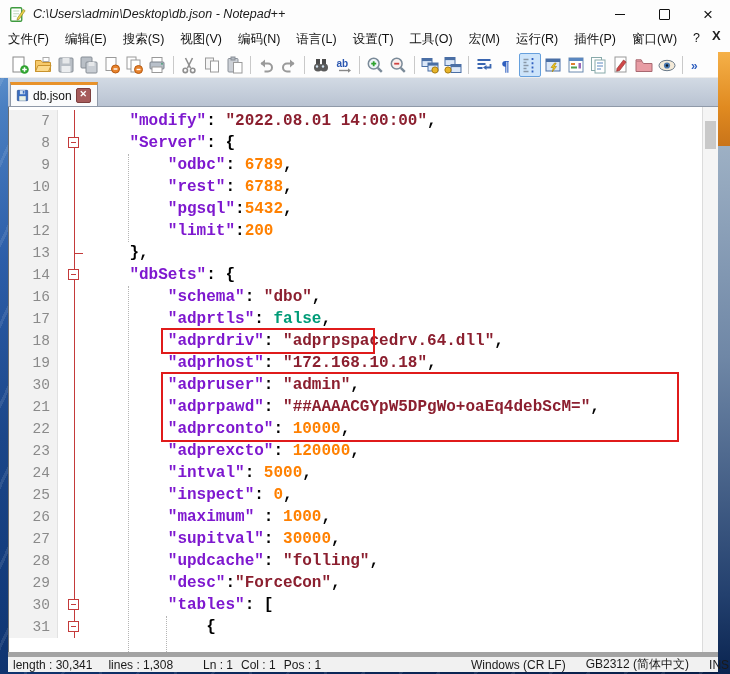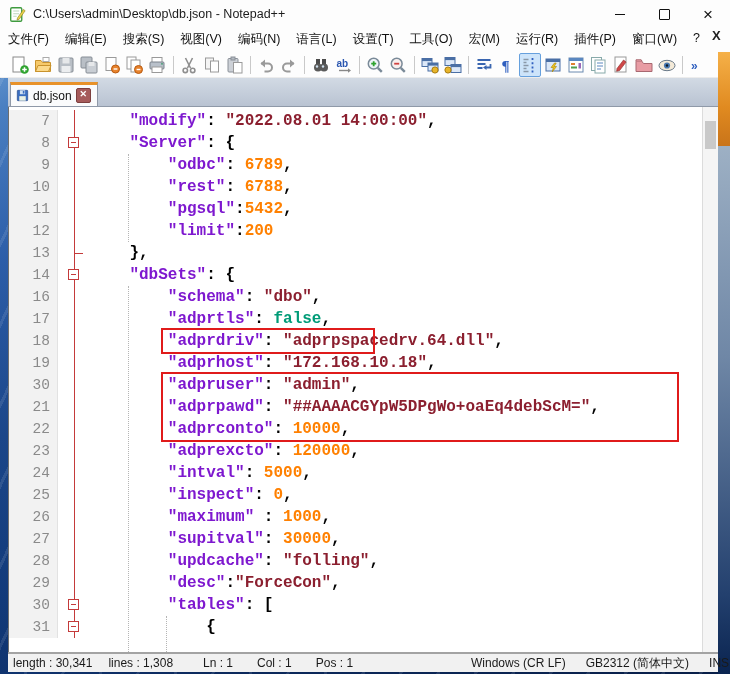--- a/index.html
+++ b/index.html
@@ -14,21 +14,21 @@
   .wp-right-orange{position:absolute;right:0;top:50px;width:12px;height:96px;
     background:linear-gradient(#f6b24a,#e08a20 60%,#c9741a);}
   .wp-right-gray{position:absolute;right:0;top:146px;width:12px;bottom:0;
     background:linear-gradient(#9db0c4,#6f87a6 40%,#23406e 85%,#0a2450);}
 
   
   .window{position:absolute;left:0;top:0;width:730px;height:668px;}
 
   .titlebar{height:28px;width:730px;background:#fdfdfd;display:flex;align-items:center;}
   .npp-icon{width:17px;height:17px;margin:0 7px 0 9px;}
-  .title-text{font-size:12.5px;color:#1b1b1b;}
+  .title-text{font-size:12.5px;color:#1b1b1b;font-style:italic;}
   .win-buttons{margin-left:auto;display:flex;height:100%;}
   .win-btn{width:44px;display:flex;align-items:center;justify-content:center;color:#111;}
   .min-glyph{width:10px;height:1px;background:#111;}
   .max-glyph{width:9px;height:9px;border:1px solid #111;border-radius:1px;}
   .close-glyph{font-size:17px;line-height:17px;}
 
   .menubar{height:24px;width:730px;background:#fdfdfd;display:flex;align-items:flex-start;font-size:12.5px;color:#111;}
   .menu-item{padding:3px 8px;white-space:nowrap;}
   .menubar-close{margin-left:auto;margin-right:16px;font-size:13px;font-weight:bold;color:#222;padding:0 4px;}
 
@@ -70,25 +70,25 @@
   .tok-kw{color:#009b77;}
   .tok-op{color:#000;}
 
   .guide{position:absolute;width:0;border-left:1px dotted #b5b5b5;}
   .ann-box{position:absolute;border:2px solid #e01b1b;box-sizing:border-box;}
 
   .scrollbar{position:absolute;top:0;right:0;bottom:0;width:15px;background:#f5f5f5;border-left:1px solid #dcdcdc;}
   .scroll-thumb{position:absolute;left:2px;right:2px;top:14px;height:28px;background:#c9c9c9;}
 
   
-  .statusbar{height:20px;background:#f1f1f1;border-top:2px solid #a3a3a3;display:flex;align-items:center;
+  .statusbar{height:20px;background:#f1f1f1;border-top:5px solid #a3a3a3;display:flex;align-items:center;
     font-size:12px;color:#1a1a1a;box-sizing:border-box;}
   .st-sep{width:1px;height:14px;background:#bdbdbd;}
   .st-left{width:182px;display:flex;gap:16px;padding-left:5px;flex:none;}
-  .st-mid{width:258px;display:flex;gap:24px;padding-left:8px;flex:none;}
+  .st-mid{width:258px;display:flex;gap:8px;padding-left:8px;flex:none;}
   .st-fill{flex:1;}
   .st-box{padding:0 10px;white-space:nowrap;}
   .st-grip{width:14px;height:14px;margin-right:1px;}
 </style>
 </head>
 <body>
 
 <div class="wallpaper"></div>
 <div class="wp-right-orange"></div>
 <div class="wp-right-gray"></div>

